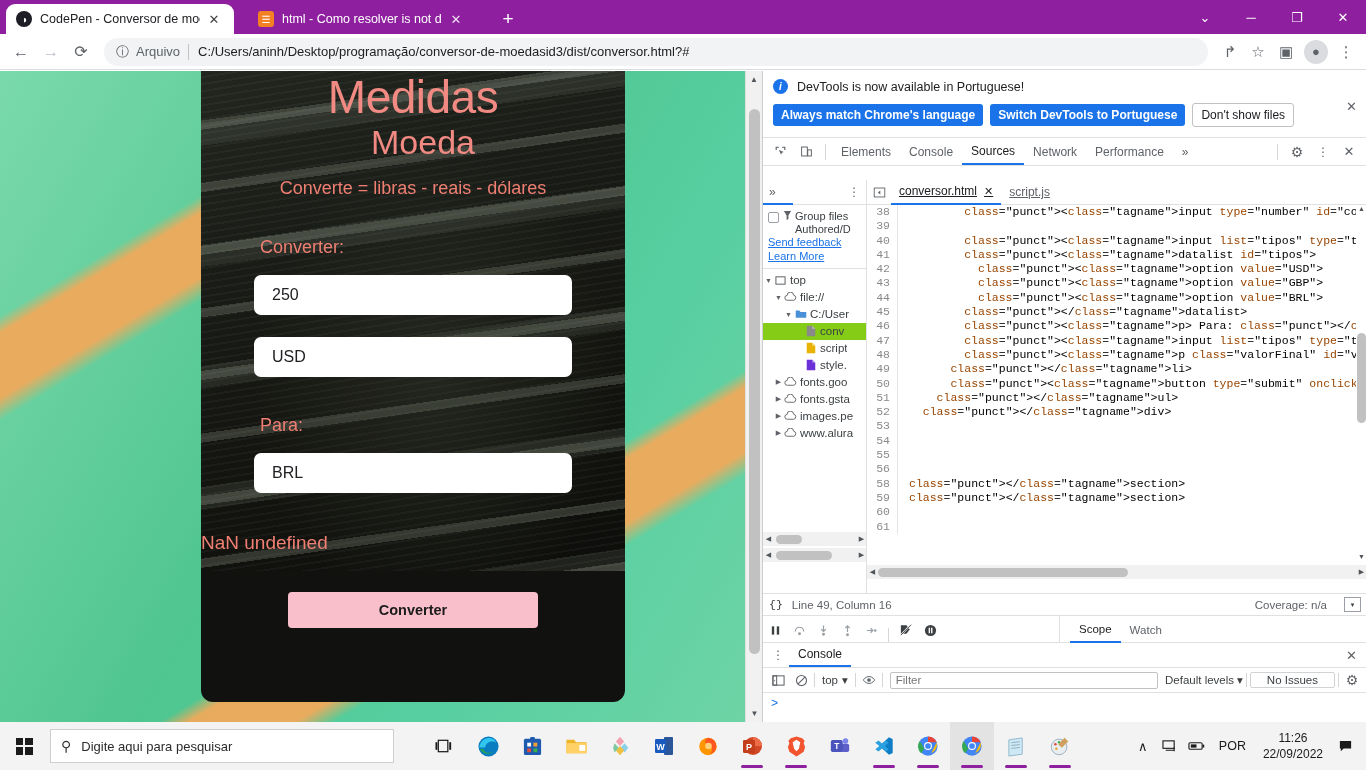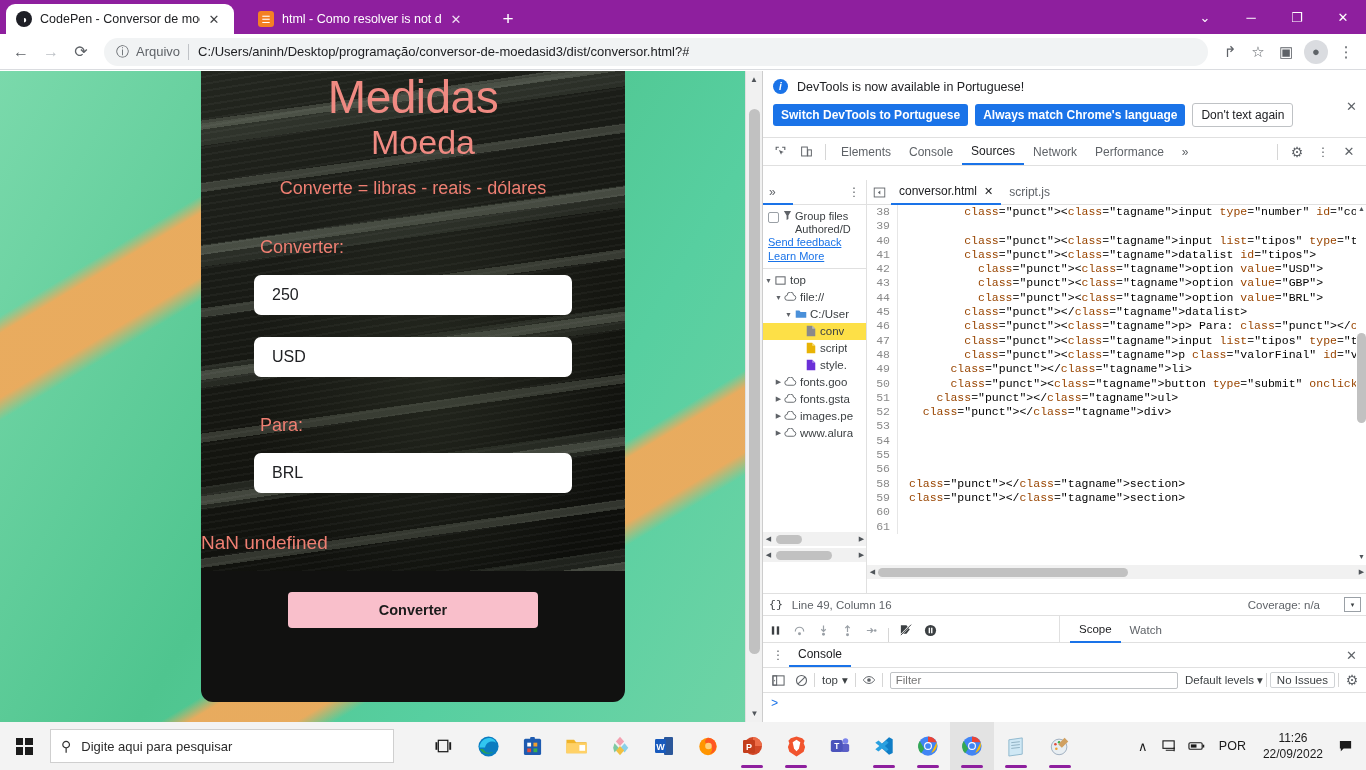--- a/index.html
+++ b/index.html
@@ -261,21 +261,21 @@
   }
   .nav-link { color: #1a73e8; text-decoration: underline; display: block; }
   #nav-tree {
     border-top: 1px solid #e0e0e0; margin-top: 4px;
     padding-top: 3px; font-size: 11.5px; white-space: nowrap;
     overflow: hidden;
   }
   .tree-row {
     display: flex; align-items: center; height: 17px; padding-right: 2px;
   }
-  .tree-row.selected { background: #fde047; }
+  .tree-row.selected { background: #84cc16; }
   .tw {
     width: 11px; flex: 0 0 11px; font-size: 7px; color: #5f6368;
     display: flex; align-items: center; justify-content: center;
   }
   .ti {
     width: 13px; flex: 0 0 13px; margin-right: 3px;
     display: flex; align-items: center; justify-content: center;
   }
   .tlabel { overflow: hidden; }
   .nav-hscroll {
@@ -293,21 +293,21 @@
   #editor-tabs {
     height: 25px; display: flex; align-items: center;
     border-bottom: 1px solid #e0e0e0;
   }
   #ed-collapse {
     width: 24px; height: 24px; display: flex; align-items: center;
     justify-content: center; color: #5f6368; flex: 0 0 24px;
   }
   .ed-tab {
     height: 25px; display: flex; align-items: center; padding: 0 8px;
-    font-size: 12px; color: #5f6368; white-space: nowrap;
+    font-size: 12px; color: #5f6368; white-space: nowrap; text-decoration: underline;
   }
   .ed-tab.active { color: #202124; border-bottom: 2px solid #1a73e8; }
   .ed-tab-close { margin-left: 7px; font-size: 11px; }
   #code {
     position: absolute; left: 0; top: 25px; right: 0; bottom: 28px;
     overflow: hidden; background: #fff;
     font-family: "Liberation Mono", monospace; font-size: 11.5px;
     line-height: 14.3px;
   }
   .cline { display: flex; height: 14.3px; white-space: pre; }
@@ -341,21 +341,21 @@
   }
   #code-hthumb { height: 9px; background: #c1c1c1; border-radius: 5px; }
 
   #status-bar {
     position: absolute; left: 0; top: 522px; width: 604px; height: 23px;
     border-top: 1px solid #e0e0e0; border-bottom: 1px solid #e0e0e0;
     display: flex; align-items: center; padding: 0 6px; font-size: 11.5px;
     color: #5f6368; background: #fff;
   }
   #braces { font-family: "Liberation Mono", monospace; margin-right: 9px; color: #3c4043; }
-  #coverage { margin-left: auto; margin-right: 24px; }
+  #coverage { margin-left: auto; margin-right: 17px; }
   .boxed-icon {
     width: 17px; height: 15px; border: 1px solid #9aa0a6;
     display: flex; align-items: center; justify-content: center;
     font-size: 7px; color: #3c4043;
   }
 
   #debug-bar {
     position: absolute; left: 0; top: 545px; width: 604px; height: 27px;
     display: flex; align-items: flex-end; border-bottom: 1px solid #e0e0e0;
     background: #fff;
@@ -406,21 +406,21 @@
     flex: 1; height: 17px; border: 1px solid #bfc2c5; border-radius: 2px;
     font-size: 11.5px; padding: 0 5px; color: #3c4043;
     font-family: "Liberation Sans", sans-serif; outline: none;
     background: #fff; margin: 0 4px;
   }
   .ct-text {
     font-size: 11.5px; color: #3c4043; display: flex;
     align-items: center; gap: 3px; white-space: nowrap;
   }
   .ct-boxed {
-    border: 1px solid #d0d3d6; border-radius: 2px; padding: 1px 6px;
+    border: 1px solid #d0d3d6; border-radius: 2px; padding: 1px 16px;
     font-size: 11.5px; color: #3c4043; white-space: nowrap;
   }
   #console-log {
     height: 28px; padding: 4px 8px; color: #1a73e8;
     font-family: "Liberation Mono", monospace; font-size: 12px;
   }
   .vline { width: 1px; height: 14px; background: #d6d6d6; }
 
   
   #taskbar {
@@ -544,23 +544,23 @@
   </div>
 
   <div id="devtools">
 
     <div id="dt-banner">
       <div id="dt-banner-row1">
         <span class="info-circle">i</span>
         <span id="dt-banner-msg">DevTools is now available in Portuguese!</span>
       </div>
       <div id="dt-banner-row2">
+        <button class="btn-blue">Always match Chrome's language</button>
         <button class="btn-blue">Switch DevTools to Portuguese</button>
-        <button class="btn-blue">Always match Chrome's language</button>
-        <button class="btn-white">Don't text again</button>
+        <button class="btn-white">Don't show files</button>
       </div>
       <div id="banner-close">✕</div>
     </div>
 
     <div id="dt-tabs">
       <div class="dt-tool-icon">
         <svg width="13" height="13" viewBox="0 0 16 16">
             <path d="M2 2h4v1.4H3.4V6H2V2zm8 0h4v4h-1.4V3.4H10V2z" fill="#5f6368"></path>
             <path d="M6 6l6 2.6-2.4.8-.9 2.6L6 6z" fill="#5f6368"></path>
           </svg>

